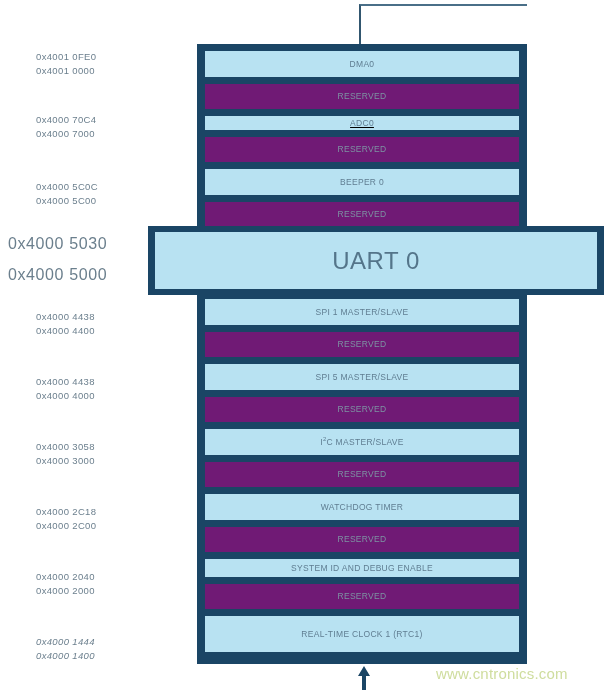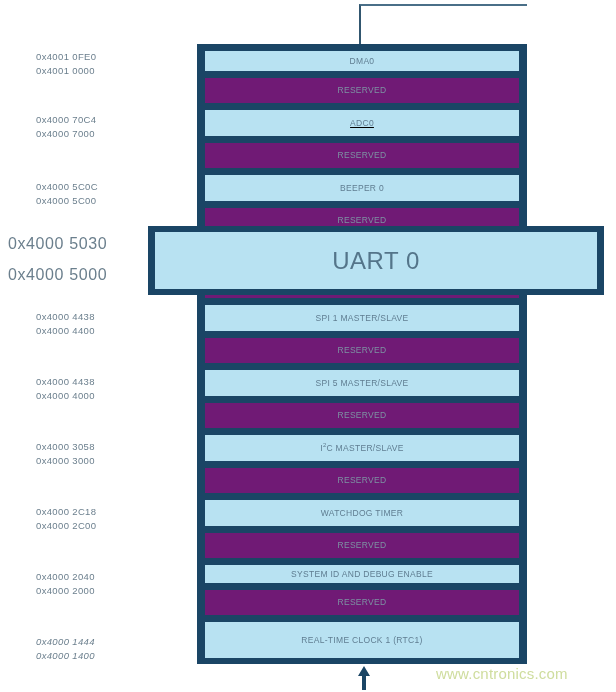--- a/index.html
+++ b/index.html
@@ -145,27 +145,27 @@
     letter-spacing: 0.2px;
     white-space: nowrap;
   }
 </style>
 </head>
 <body>
 
 <div id="top-bracket"></div>
 
 <div id="memory-map-frame">
-    <div class="memory-row" style="height: 20px;">
+    <div class="memory-row" style="height: 26px;">
       <div class="row-label">DMA0</div>
     </div>
     <div class="memory-row reserved" style="height: 25px;">
       <div class="row-label">RESERVED</div>
     </div>
-    <div class="memory-row" style="height: 26px; text-decoration: underline;">
+    <div class="memory-row" style="height: 14px; text-decoration: underline;">
       <div class="row-label">ADC0</div>
     </div>
     <div class="memory-row reserved" style="height: 25px;">
       <div class="row-label">RESERVED</div>
     </div>
     <div class="memory-row" style="height: 26px;">
       <div class="row-label">BEEPER 0</div>
     </div>
     <div class="memory-row reserved" style="height: 25px;">
       <div class="row-label">RESERVED</div>

